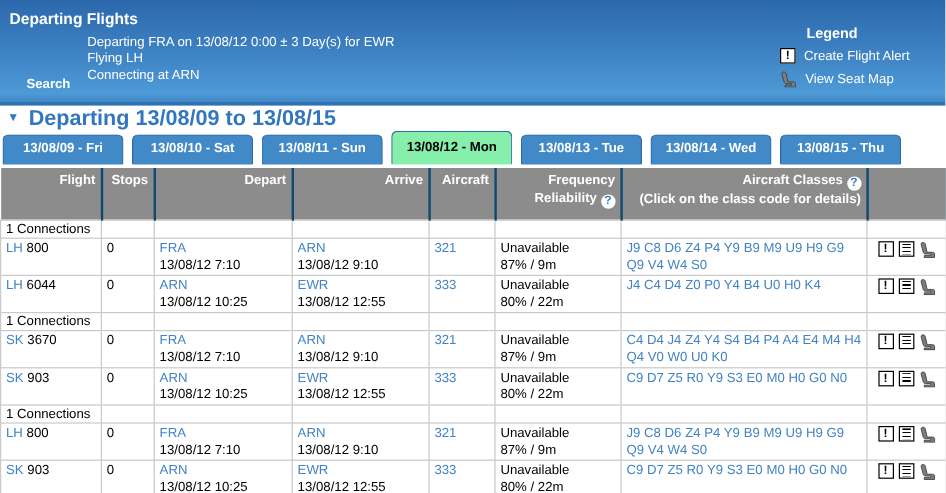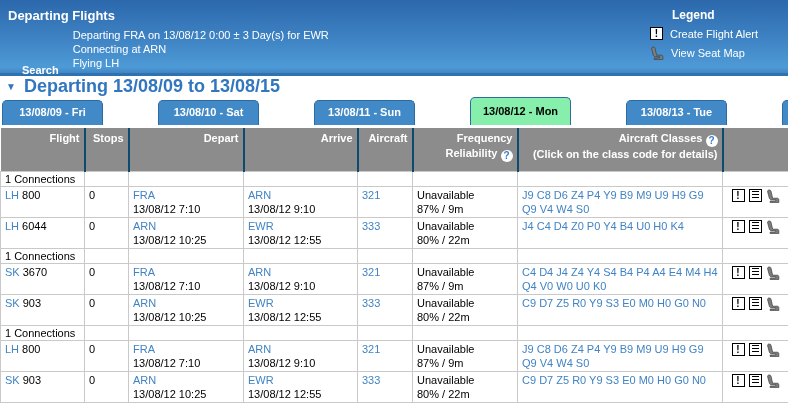--- a/index.html
+++ b/index.html
@@ -3,29 +3,29 @@
 <meta charset="utf-8">
 <style>
   * { box-sizing: border-box; }
   html,body { margin:0; padding:0; }
   body {
     width:788px; height:411px; overflow:hidden; background:#fff;
     font-family:"Liberation Sans","DejaVu Sans",sans-serif; font-size:11px; color:#000;
   }
   
   .hdr {
-    position:relative; height:76px; color:#fff;
+    position:relative; height:88px; color:#fff;
     background:linear-gradient(180deg,#2b68ac 0%,#3f84c4 55%,#4e9ad7 92%,#4185c5 100%);
     border-bottom:3px solid #2e72b0;
   }
   .hdr-title { font-size:13px; font-weight:bold; padding:8px 0 0 8px; }
   .search-row { display:flex; margin-top:5px; }
   .search-label { margin-left:22px; font-weight:bold;margin-top:36px; }
   .search-lines { margin-left:14px; line-height:14px; }
-  .legend { position:absolute; top:8px; left:650px; width:135px; }
+  .legend { position:absolute; top:21px; left:650px; width:135px; }
   .legend-title { font-weight:bold; font-size:12px; margin:0 0 5px 22px; }
   .legend-item { display:flex; align-items:center; margin-bottom:6px; }
   .legend-item .lbl { margin-left:7px; }
   
   .icon-alert {
     display:inline-block; width:13px; height:13px; border:1px solid #000; background:#fff;
     color:#000; font-weight:bold; font-size:10px; line-height:11px; text-align:center; flex:none;
   }
   .icon-alert::after { content:"!"; }
   .icon-details {
@@ -41,21 +41,21 @@
     display:inline-block; width:12px; height:12px; border-radius:50%; background:#fff;
     color:#3a7bc8; font-weight:bold; font-size:10px; line-height:12px; text-align:center;
     vertical-align:-2px;
   }
   .help::after { content:"?"; }
   
   .range-bar { height:21px; display:flex; align-items:center; padding-left:6px; background:#fff; }
   .tri { color:#3176be; font-size:10px; margin-right:8px; cursor:pointer; }
   .range-label { color:#3176be; font-weight:bold; font-size:18px; }
   
-  .tabs { height:28px; display:flex; align-items:flex-end; padding-left:2px; background:#fff;gap:48px; }
+  .tabs { height:28px; display:flex; align-items:flex-end; padding-left:2px; background:#fff; }
   .tab {
     width:101px; height:25px; margin-right:7px; border:1px solid #2d6ca3; border-bottom:none;
     border-radius:5px 5px 0 0; background:#4189c7; color:#fff; font-weight:bold;
     text-align:center; line-height:23px; cursor:pointer; flex:none;
   }
   .tab.active { background:#86efac; color:#000; height:28px; line-height:26px; }
   
   table { width:788px; margin-top:3px; border-collapse:collapse; table-layout:fixed; font-size:11px; }
   thead th {
     background:#8c8c8c; color:#fff; font-weight:bold; text-align:right; vertical-align:top;
@@ -74,22 +74,22 @@
 </style>
 </head>
 <body>
 
 <div class="hdr">
   <div class="hdr-title">Departing Flights</div>
   <div class="search-row">
     <div class="search-label">Search</div>
     <div class="search-lines" id="search-lines">
         <div>Departing FRA on 13/08/12 0:00 ± 3 Day(s) for EWR</div>
+        <div>Flying LH</div>
         <div>Connecting at ARN</div>
-        <div>Flying LH</div>
       </div>
   </div>
   <div class="legend">
     <div class="legend-title">Legend</div>
     <div id="legend-items">
         <div class="legend-item">
           <span class="icon-alert"></span>
           <span class="lbl">Create Flight Alert</span>
         </div>
         <div class="legend-item">

